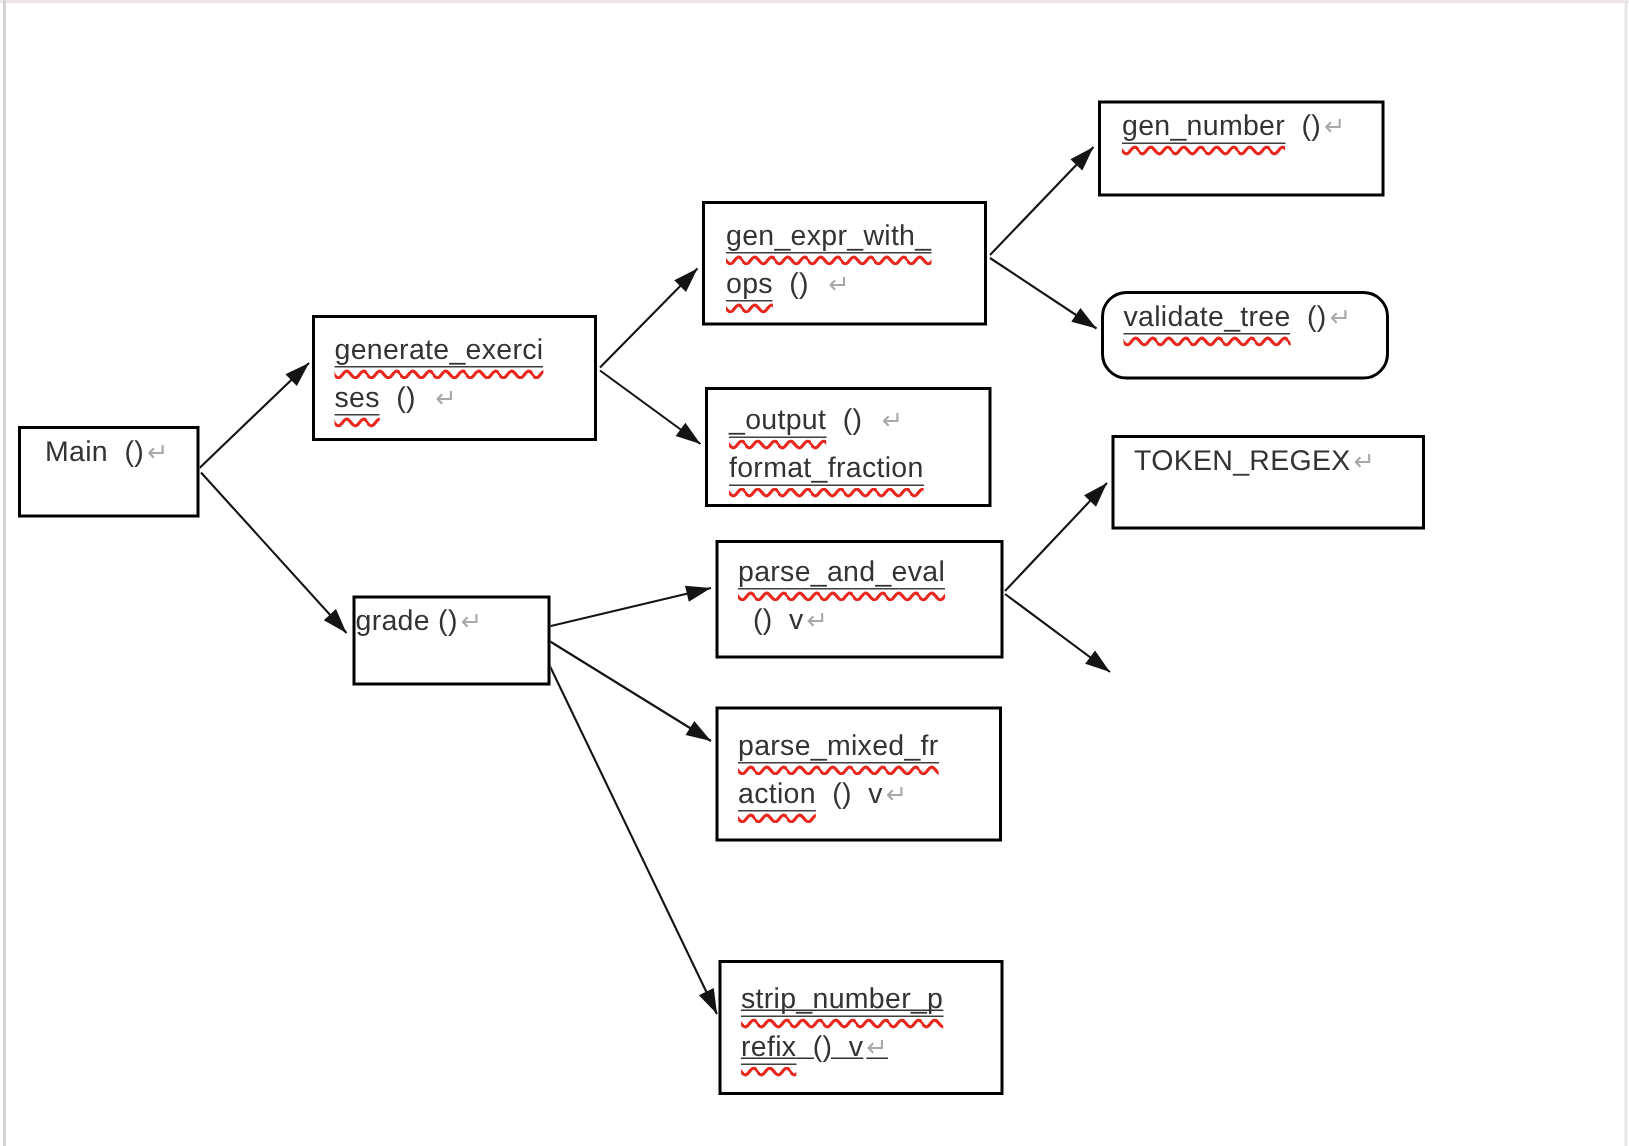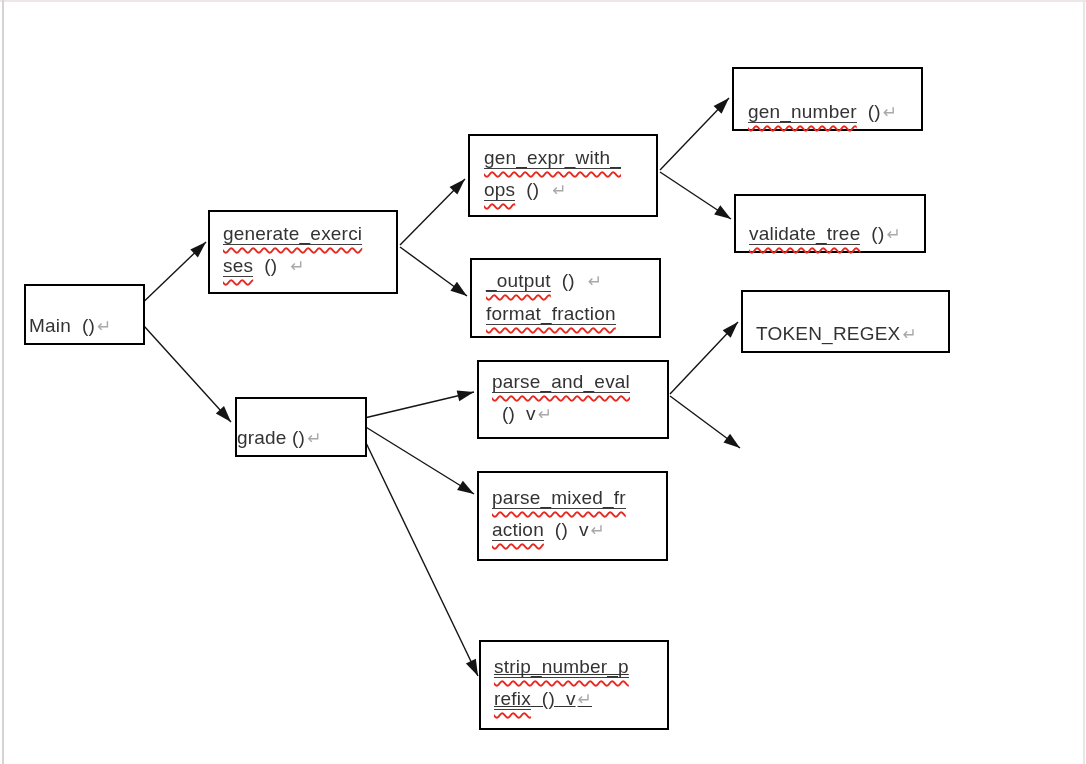--- a/index.html
+++ b/index.html
@@ -12,21 +12,21 @@
   #edge-top{left:0;top:0;width:1086px;height:2px;background:#ede7eb;}
   #edge-right{left:1083px;top:0;width:2px;height:764px;background:#eae5e9;}
 
   #wires{position:absolute;left:0;top:0;width:1086px;height:764px;}
   #wires line{stroke:#141414;stroke-width:1.4px;}
 
   .box{
     position:absolute;background:#ffffff;border:2.5px solid #000000;
     box-sizing:border-box;font-size:19px;color:#333333;letter-spacing:0.2px;
   }
-  .one{display:flex;align-items:flex-end;}
+  .one{display:flex;align-items:flex-start;}
   .ln{line-height:32px;white-space:pre;}
   .tx{white-space:pre;}
   .nm{
     white-space:pre;
     border-bottom:1.4px solid #3f3f3f;
     text-decoration-line:underline;
     text-decoration-style:wavy;
     text-decoration-color:#e8281e;
     text-decoration-thickness:1.5px;
     text-underline-offset:6.5px;
@@ -55,21 +55,21 @@
     <line x1="400" y1="247" x2="467" y2="296" marker-end="url(#ah)"></line>
     <line x1="660" y1="170" x2="729" y2="98" marker-end="url(#ah)"></line>
     <line x1="660" y1="172" x2="731" y2="219" marker-end="url(#ah)"></line>
     <line x1="356" y1="420" x2="474" y2="392" marker-end="url(#ah)"></line>
     <line x1="356" y1="421" x2="474" y2="494" marker-end="url(#ah)"></line>
     <line x1="356" y1="422" x2="478" y2="676" marker-end="url(#ah)"></line>
     <line x1="670" y1="394" x2="738" y2="322" marker-end="url(#ah)"></line>
     <line x1="670" y1="396" x2="740" y2="448" marker-end="url(#ah)"></line>
   </svg>
 
-  <div class="box one" style="left:12px;top:284px;width:121px;height:61px;padding-left:3px;margin-left:12px;">
+  <div class="box one" style="left:12px;top:284px;width:121px;height:61px;padding-left:16px;">
     <div class="ln"><span class="tx">Main  ()</span><span class="ret">↵</span></div>
   </div>
 
   <div class="box" style="left:208px;top:210px;width:190px;height:84px;padding:6px 0 0 13px;">
     <div class="ln"><span class="nm">generate_exerci</span></div>
     <div class="ln"><span class="nm">ses</span><span class="tx">  ()  </span><span class="ret">↵</span></div>
   </div>
 
   <div class="box one" style="left:235px;top:397px;width:132px;height:60px;">
     <div class="ln"><span class="tx">grade ()</span><span class="ret">↵</span></div>
@@ -97,21 +97,21 @@
 
   <div class="box" style="left:479px;top:640px;width:190px;height:90px;padding:9px 0 0 13px;text-decoration:underline;">
     <div class="ln"><span class="nm">strip_number_p</span></div>
     <div class="ln"><span class="nm">refix</span><span class="tx">  ()  v</span><span class="ret">↵</span></div>
   </div>
 
   <div class="box one" style="left:732px;top:67px;width:191px;height:64px;padding-left:14px;">
     <div class="ln"><span class="nm">gen_number</span><span class="tx">  ()</span><span class="ret">↵</span></div>
   </div>
 
-  <div class="box one" style="left:734px;top:194px;width:192px;height:59px;padding-left:13px;">
+  <div class="box one" style="left:734px;top:194px;width:192px;height:59px;padding-left:13px;border-radius:17px;">
     <div class="ln"><span class="nm">validate_tree</span><span class="tx">  ()</span><span class="ret">↵</span></div>
   </div>
 
   <div class="box one" style="left:741px;top:290px;width:209px;height:63px;padding-left:13px;">
     <div class="ln"><span class="tx">TOKEN_REGEX</span><span class="ret">↵</span></div>
   </div>
 
 
 </div>
 

